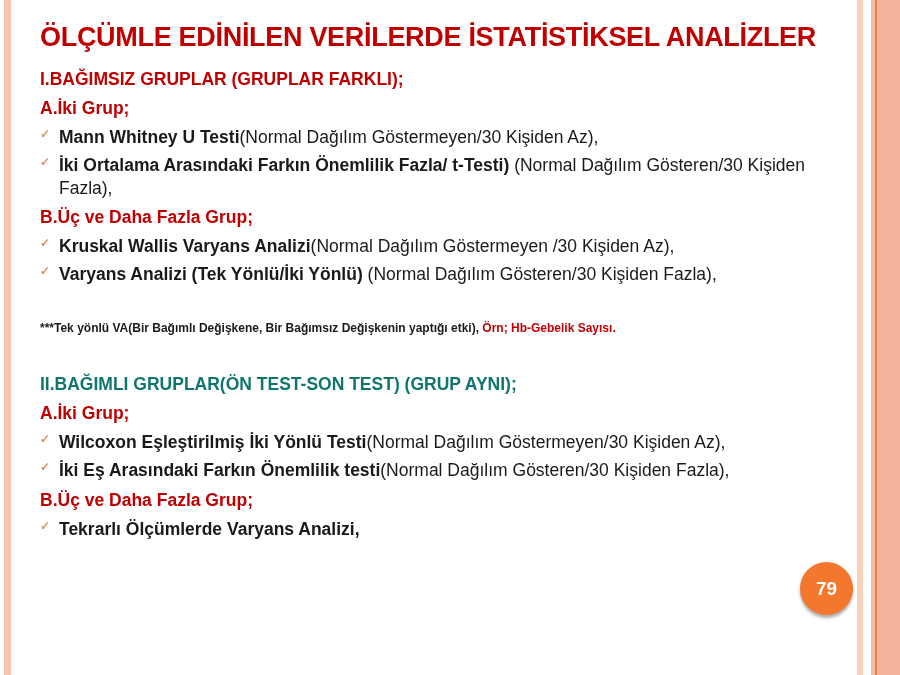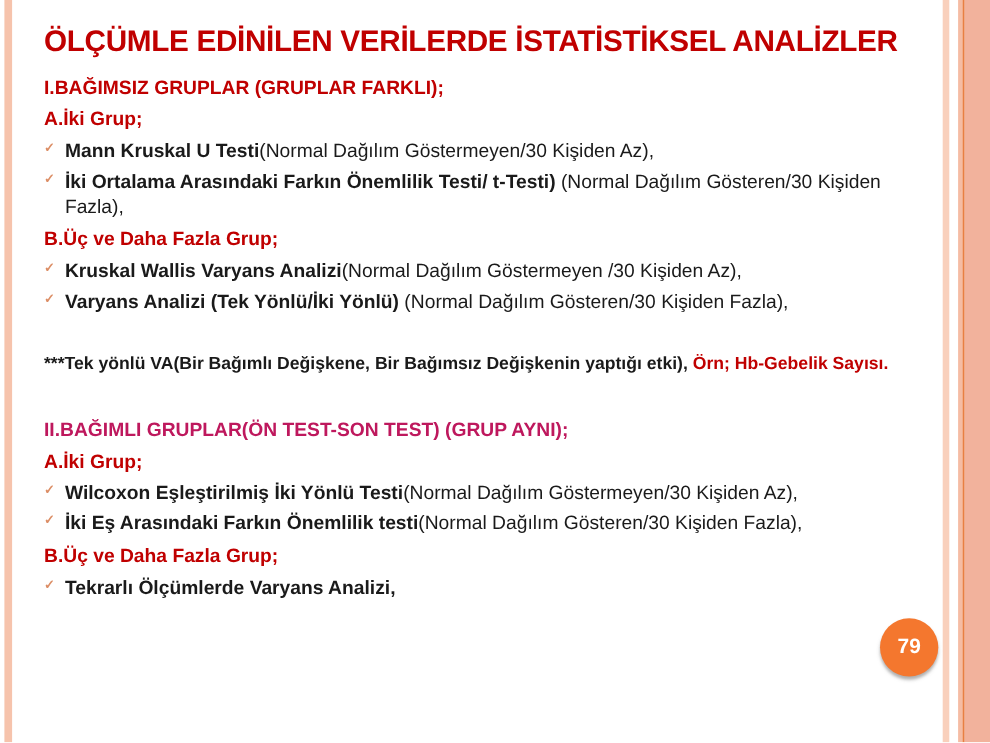--- a/index.html
+++ b/index.html
@@ -22,21 +22,21 @@
   }
   .heading{font-size:17.5px;font-weight:700;margin:8px 0 7px 0;}
   .bullet{
     position:relative;padding-left:19px;font-size:17.5px;line-height:1.3;
     margin:4px 0 5px 0;color:#1a1a1a;
   }
   .check{position:absolute;left:0;top:1px;font-size:12px;font-weight:700;}
   .b{font-weight:700;color:#1a1a1a;}
   .n{font-weight:400;color:#1a1a1a;text-align:right;}
   .note{
-    font-size:16px;font-weight:700;line-height:1.3;margin:3px 0;
+    font-size:12px;font-weight:700;line-height:1.3;margin:3px 0;
     color:#1a1a1a;padding-left:18px;text-indent:-18px;
   }
   .spacer{height:27px;}
   
   .badge{
     position:absolute;left:800px;top:562px;width:53px;height:53px;
     border-radius:50%;display:flex;align-items:center;justify-content:center;
     color:#ffffff;font-size:19px;font-weight:700;
     box-shadow:0 3px 3px rgba(110,110,110,0.55);
   }
@@ -50,29 +50,29 @@
   <div class="stripe stripe-r1" style="background: rgb(249, 208, 188);"></div>
   <div class="stripe stripe-r2" style="background: rgb(245, 188, 164);"></div>
   <div class="stripe stripe-r3" style="background: rgb(232, 127, 67);"></div>
   <div class="stripe stripe-r4" style="background: rgb(242, 178, 156);"></div>
 
   <div class="content">
     <h1 class="title" style="color: rgb(192, 0, 0);">ÖLÇÜMLE EDİNİLEN VERİLERDE İSTATİSTİKSEL ANALİZLER</h1>
     <div id="body-lines">
         <div class="heading" style="color: rgb(192, 0, 0);">I.BAĞIMSIZ GRUPLAR (GRUPLAR FARKLI);</div>
         <div class="heading" style="color: rgb(192, 0, 0);">A.İki Grup;</div>
-        <div class="bullet"><span class="check" style="color: rgb(220, 142, 102);">✓</span><span class="b">Mann Kruskal U Testi</span><span class="n">(Normal Dağılım Göstermeyen/30 Kişiden Az),</span></div>
-        <div class="bullet"><span class="check" style="color: rgb(220, 142, 102);">✓</span><span class="b">İki Ortalama Arasındaki Farkın Önemlilik Testi/ t-Testi)</span><span class="n"> (Normal Dağılım Gösteren/30 Kişiden Fazla),</span></div>
+        <div class="bullet"><span class="check" style="color: rgb(220, 142, 102);">✓</span><span class="b">Mann Whitney U Testi</span><span class="n">(Normal Dağılım Göstermeyen/30 Kişiden Az),</span></div>
+        <div class="bullet"><span class="check" style="color: rgb(220, 142, 102);">✓</span><span class="b">İki Ortalama Arasındaki Farkın Önemlilik Fazla/ t-Testi)</span><span class="n"> (Normal Dağılım Gösteren/30 Kişiden Fazla),</span></div>
         <div class="heading" style="color: rgb(192, 0, 0);">B.Üç ve Daha Fazla Grup;</div>
         <div class="bullet"><span class="check" style="color: rgb(220, 142, 102);">✓</span><span class="b">Kruskal Wallis Varyans Analizi</span><span class="n">(Normal Dağılım Göstermeyen /30 Kişiden Az),</span></div>
         <div class="bullet"><span class="check" style="color: rgb(220, 142, 102);">✓</span><span class="b">Varyans Analizi (Tek Yönlü/İki Yönlü)</span><span class="n"> (Normal Dağılım Gösteren/30 Kişiden Fazla),</span></div>
         <div class="spacer"></div>
         <div class="note"><span>***Tek yönlü VA(Bir Bağımlı Değişkene, Bir Bağımsız Değişkenin yaptığı etki), </span><span style="color: rgb(192, 0, 0);">Örn; Hb-Gebelik Sayısı.</span></div>
         <div class="spacer"></div>
-        <div class="heading" style="color: #be185d;">II.BAĞIMLI GRUPLAR(ÖN TEST-SON TEST) (GRUP AYNI);</div>
+        <div class="heading" style="color: #0f766e;">II.BAĞIMLI GRUPLAR(ÖN TEST-SON TEST) (GRUP AYNI);</div>
         <div class="heading" style="color: rgb(192, 0, 0);">A.İki Grup;</div>
         <div class="bullet"><span class="check" style="color: rgb(220, 142, 102);">✓</span><span class="b">Wilcoxon Eşleştirilmiş İki Yönlü Testi</span><span class="n">(Normal Dağılım Göstermeyen/30 Kişiden Az),</span></div>
         <div class="bullet"><span class="check" style="color: rgb(220, 142, 102);">✓</span><span class="b">İki Eş Arasındaki Farkın Önemlilik testi</span><span class="n">(Normal Dağılım Gösteren/30 Kişiden Fazla),</span></div>
         <div class="heading" style="color: rgb(192, 0, 0);">B.Üç ve Daha Fazla Grup;</div>
         <div class="bullet"><span class="check" style="color: rgb(220, 142, 102);">✓</span><span class="b">Tekrarlı Ölçümlerde Varyans Analizi,</span><span class="n"></span></div>
       </div>
   </div>
 
   <div class="badge" style="background: rgb(244, 119, 46);">79</div>
 

